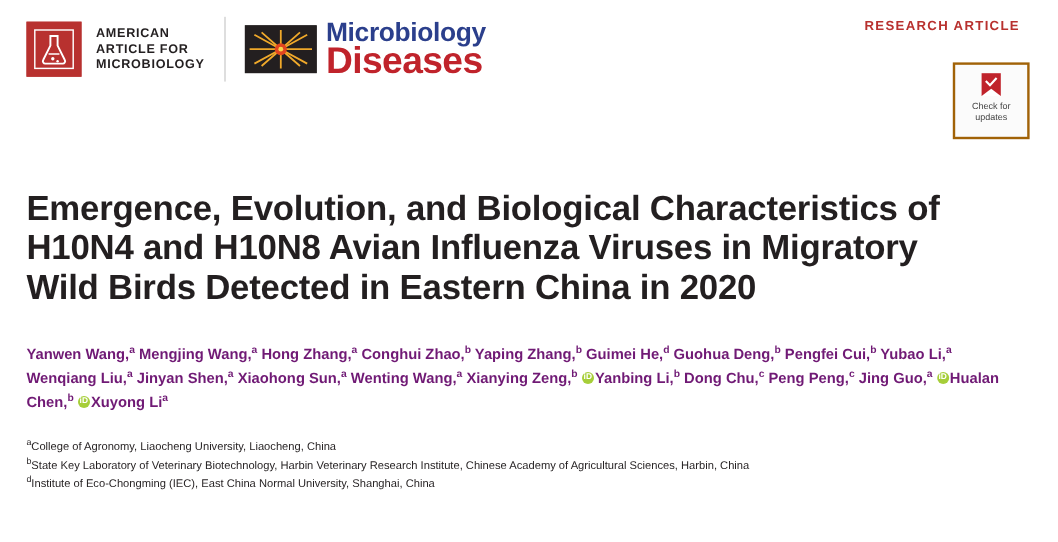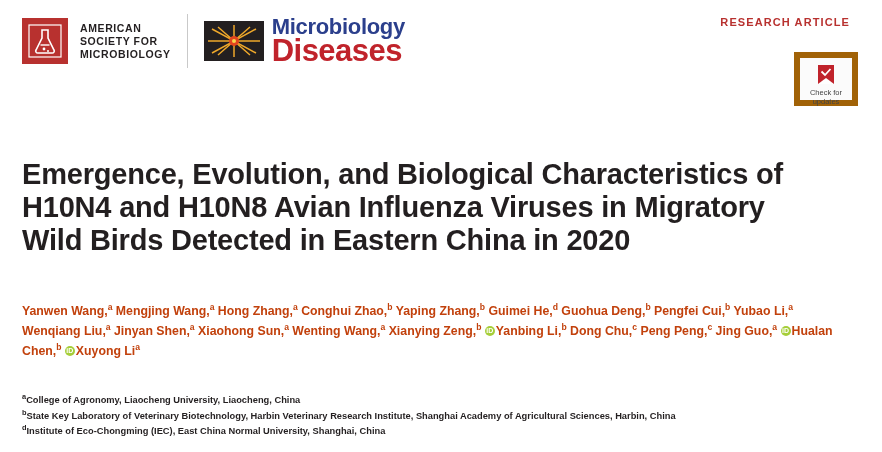--- a/index.html
+++ b/index.html
@@ -99,22 +99,22 @@
     font-size: 11px;
     font-weight: 700;
     letter-spacing: 1.1px;
     color: #b8312f;
   }
   .check-updates {
     position: absolute;
     top: 52px;
     right: 24px;
     width: 64px;
-    height: 54px;
-    border: 6px solid #a16207;
+    height: 64px;
+    border: 2px solid #a16207;
     background: #fbfbfb;
     text-align: center;
     box-sizing: border-box;
     padding-top: 6px;
   }
   .check-updates .cu-mark {
     width: 20px;
     height: 22px;
     margin: 0 auto 2px auto;
   }
@@ -130,25 +130,25 @@
     font-size: 29px;
     line-height: 33px;
     font-weight: 700;
     letter-spacing: -0.2px;
     color: #231f20;
     max-width: 800px;
   }
 
   
   .authors {
-    margin: 44px 22px 0 22px;
+    margin: 28px 22px 0 22px;
     font-size: 12.3px;
     line-height: 20px;
     font-weight: 700;
-    color: #c2410c;
+    color: #701a75;
     max-width: 830px;
   }
   .authors sup {
     font-size: 8.6px;
     font-weight: 700;
     vertical-align: super;
     line-height: 0;
   }
   .orcid {
     display: inline-block;
@@ -166,26 +166,25 @@
     left: 0; right: 0; top: -1px;
     font-size: 7px;
     color: #fff;
     font-weight: 700;
     text-align: center;
     line-height: 11px;
   }
 
   
   .affiliations {
-    margin: 32px 22px 0 22px;
+    margin: 20px 22px 0 22px;
     font-size: 9.3px;
     line-height: 15.5px;
     color: #231f20;
     max-width: 840px;
-    font-weight: bold;
   }
   .affiliations .aff-line sup {
     font-size: 7.4px;
     vertical-align: super;
     line-height: 0;
   }
 </style>
 </head>
 <body>
 
@@ -200,21 +199,21 @@
             <rect x="0" y="0" width="46" height="46" fill="#b8312f"></rect>
             <rect x="7" y="7" width="32" height="32" fill="none" stroke="#ffffff" stroke-width="1.2"></rect>
             <path d="M20 12 h6 v8 l6 12 a2 2 0 0 1 -2 3 h-14 a2 2 0 0 1 -2 -3 l6 -12 z" fill="none" stroke="#ffffff" stroke-width="1.6"></path>
             <path d="M18.5 27 h9" stroke="#ffffff" stroke-width="1.4"></path>
             <circle cx="22" cy="31" r="1.4" fill="#ffffff"></circle>
             <circle cx="26" cy="33" r="1" fill="#ffffff"></circle>
           </svg>
         </div>
         <div class="asm-text">
           <div>AMERICAN</div>
-          <div>SOCIETY FOR</div>
+          <div>ARTICLE FOR</div>
           <div>MICROBIOLOGY</div>
         </div>
       </div>
 
       <div class="logo-divider"></div>
 
       <div class="spectrum-logo">
         <div class="spectrum-mark">
           <svg width="60" height="40" viewBox="0 0 60 40" aria-hidden="true">
             <rect x="0" y="0" width="60" height="40" fill="#231f20"></rect>
@@ -251,17 +250,17 @@
       <div class="cu-text">updates</div>
     </div>
   </div>
 
   <h1 class="title">Emergence, Evolution, and Biological Characteristics of H10N4 and H10N8 Avian Influenza Viruses in Migratory Wild Birds Detected in Eastern China in 2020</h1>
 
   <div class="authors"><span>Yanwen Wang,</span><sup>a</sup> <span>Mengjing Wang,</span><sup>a</sup> <span>Hong Zhang,</span><sup>a</sup> <span>Conghui Zhao,</span><sup>b</sup> <span>Yaping Zhang,</span><sup>b</sup> <span>Guimei He,</span><sup>d</sup> <span>Guohua Deng,</span><sup>b</sup> <span>Pengfei Cui,</span><sup>b</sup> <span>Yubao Li,</span><sup>a</sup> <span>Wenqiang Liu,</span><sup>a</sup> <span>Jinyan Shen,</span><sup>a</sup> <span>Xiaohong Sun,</span><sup>a</sup> <span>Wenting Wang,</span><sup>a</sup> <span>Xianying Zeng,</span><sup>b</sup> <span class="orcid"></span><span>Yanbing Li,</span><sup>b</sup> <span>Dong Chu,</span><sup>c</sup> <span>Peng Peng,</span><sup>c</sup> <span>Jing Guo,</span><sup>a</sup> <span class="orcid"></span><span>Hualan Chen,</span><sup>b</sup> <span class="orcid"></span><span>Xuyong Li</span><sup>a</sup> </div>
 
   <div class="affiliations">
       <div class="aff-line"><sup>a</sup><span>College of Agronomy, Liaocheng University, Liaocheng, China</span></div>
-      <div class="aff-line"><sup>b</sup><span>State Key Laboratory of Veterinary Biotechnology, Harbin Veterinary Research Institute, Shanghai Academy of Agricultural Sciences, Harbin, China</span></div>
+      <div class="aff-line"><sup>b</sup><span>State Key Laboratory of Veterinary Biotechnology, Harbin Veterinary Research Institute, Chinese Academy of Agricultural Sciences, Harbin, China</span></div>
       <div class="aff-line"><sup>d</sup><span>Institute of Eco-Chongming (IEC), East China Normal University, Shanghai, China</span></div>
     </div>
 
 </div>
 
 </body></html>

